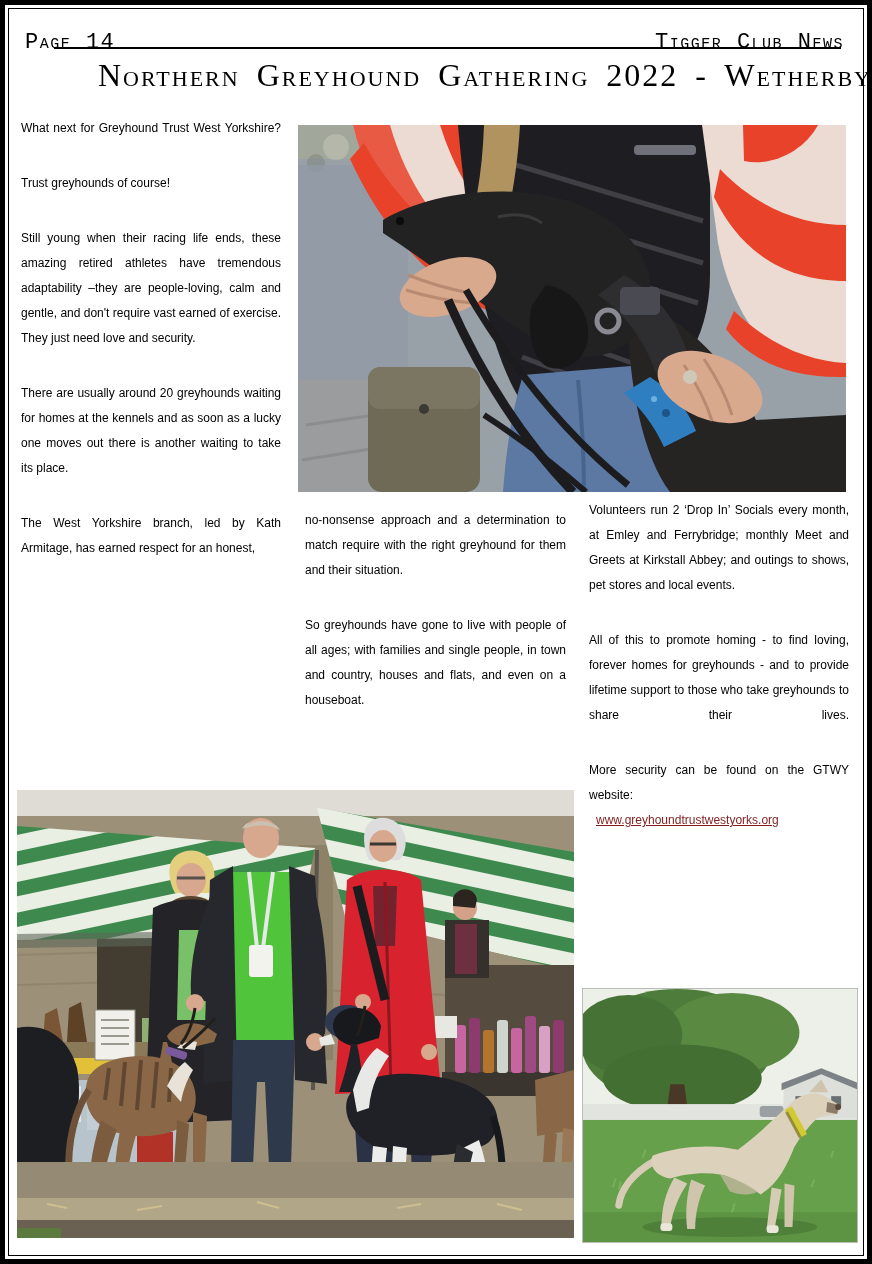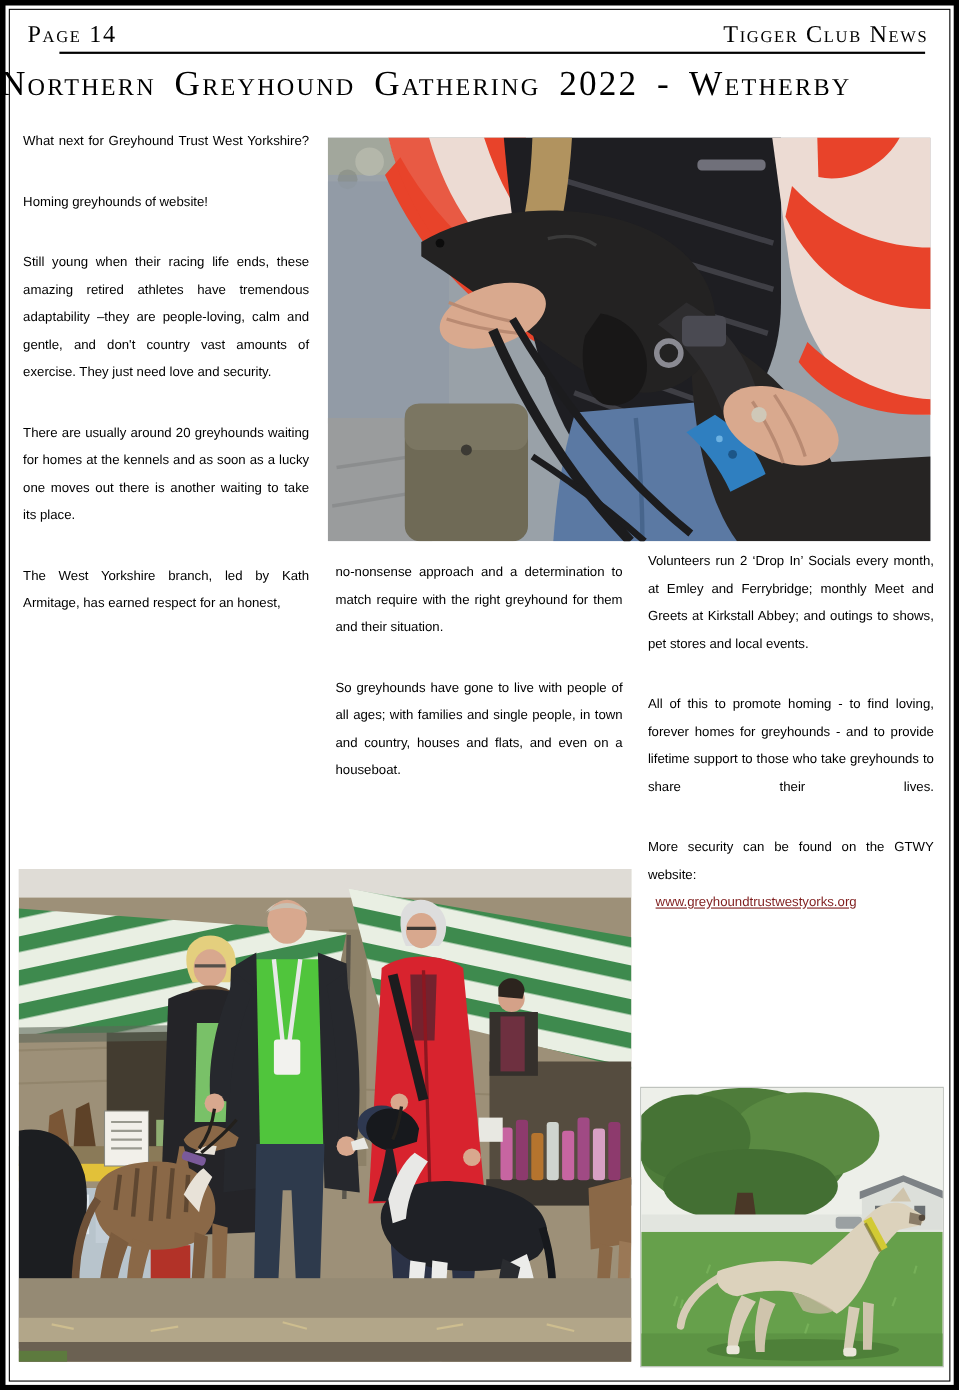--- a/index.html
+++ b/index.html
@@ -4,28 +4,28 @@
 <style>
   html,body{margin:0;padding:0;background:#ffffff;}
   .page{
     position:relative;width:872px;height:1264px;background:#fff;
     font-family:"Liberation Sans",sans-serif;overflow:hidden;color:#000;
   }
   .frame-outer{position:absolute;inset:0;border:5px solid #000;z-index:20;pointer-events:none;}
   .frame-inner{position:absolute;inset:8px;border:1px solid #000;z-index:20;pointer-events:none;}
 
   .hdr{
-    position:absolute;top:18px;font-family:Liberation Serif, serif;
+    position:absolute;top:30px;font-family:Liberation Mono, monospace;
     font-variant:small-caps;font-size:22px;letter-spacing:1.5px;white-space:nowrap;
   }
   .hdr-left{left:25px;}
   .hdr-right{right:28px;}
   .hdr-rule{position:absolute;left:54px;right:31px;top:47px;height:2px;background:#000;}
   .title{
-    position:absolute;top:57px;left:0;width:100%;text-align:left;
+    position:absolute;top:57px;left:0;width:100%;text-align:right;
     font-family:"Liberation Serif",serif;font-variant:small-caps;
     font-size:32px;letter-spacing:2px;word-spacing:7px;white-space:nowrap;
   }
 
   .col{position:absolute;font-size:12px;line-height:25px;}
   .col p{margin:0 0 30px;text-align:justify;}
   .col p:last-child{margin-bottom:16px;}
   .col-left{left:21px;top:116px;width:260px;}
   .col-mid{left:305px;top:508px;width:261px;}
   .col-right{left:589px;top:498px;width:260px;}
@@ -48,22 +48,22 @@
   <div class="frame-outer"></div>
   <div class="frame-inner"></div>
 
   <div class="hdr hdr-left">Page 14</div>
   <div class="hdr hdr-right">Tigger Club News</div>
   <div class="hdr-rule"></div>
   <div class="title">Northern Greyhound Gathering 2022 - Wetherby</div>
 
   <section class="col col-left">
     <p class="spread">What next for Greyhound Trust West Yorkshire?</p>
-    <p>Homing greyhounds of website!</p>
-    <p>Still young when their racing life ends, these amazing retired athletes have tremendous adaptability –they are people-loving, calm and gentle, and don't country vast amounts of exercise. They just need love and security.</p>
+    <p>Trust greyhounds of course!</p>
+    <p>Still young when their racing life ends, these amazing retired athletes have tremendous adaptability –they are people-loving, calm and gentle, and don't require vast earned of exercise. They just need love and security.</p>
     <p>There are usually around 20 greyhounds waiting for homes at the kennels and as soon as a lucky one moves out there is another waiting to take its place.</p>
     <p>The West Yorkshire branch, led by Kath Armitage, has earned respect for an honest,</p>
   </section>
 
   <section class="col col-mid">
     <p>no-nonsense approach and a determination to match require with the right greyhound for them and their situation.</p>
     <p>So greyhounds have gone to live with people of all ages; with families and single people, in town and country, houses and flats, and even on a houseboat.</p>
   </section>
 
   <section class="col col-right">

